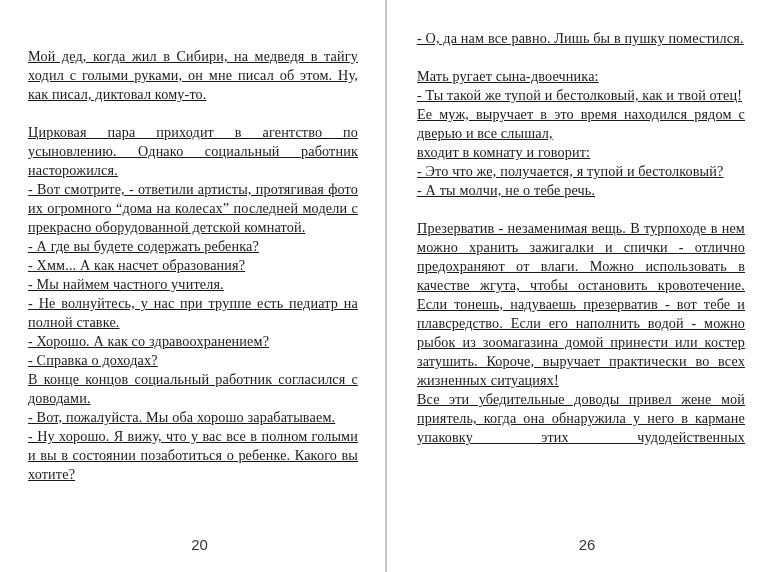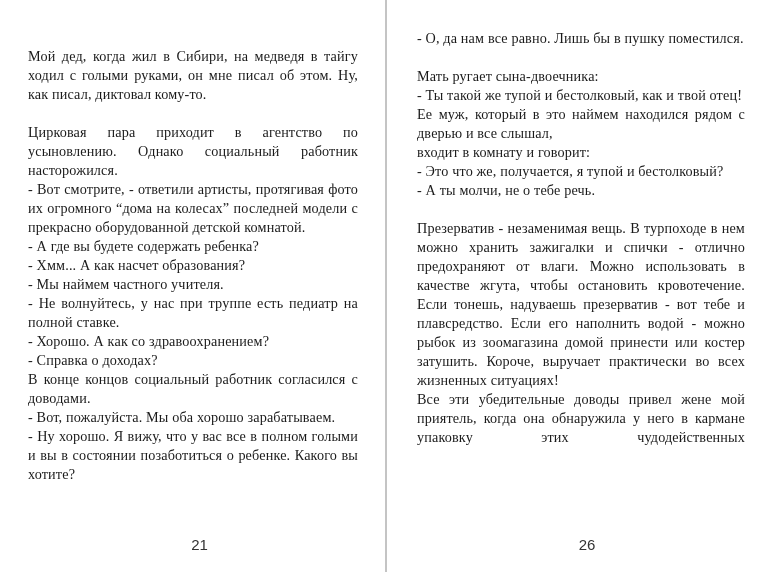--- a/index.html
+++ b/index.html
@@ -34,20 +34,21 @@
     width: 2px;
     height: 572px;
     background: #c4c4c4;
   }
   .text-block {
     position: absolute;
     font-size: 14.2px;
     line-height: 19px;
     text-align: justify;
     letter-spacing: 0.15px;
+    text-decoration: underline;
   }
   .page-left .text-block { left: 28px; width: 330px; top: 47px; }
   .page-right .text-block { left: 30px; width: 328px; top: 29px; }
   .para { margin: 0; }
   .gap { height: 19px; }
   .last-justify { text-align-last: justify; }
   .page-number {
     position: absolute;
     top: 536px;
     width: 100%;
@@ -73,32 +74,32 @@
       <p class="para">- А где вы будете содержать ребенка?</p>
       <p class="para">- Хмм... А как насчет образования?</p>
       <p class="para">- Мы наймем частного учителя.</p>
       <p class="para">- Не волнуйтесь, у нас при труппе есть педиатр на полной ставке.</p>
       <p class="para">- Хорошо. А как со здравоохранением?</p>
       <p class="para">- Справка о доходах?</p>
       <p class="para">В конце концов социальный работник согласился с доводами.</p>
       <p class="para">- Вот, пожалуйста. Мы оба хорошо зарабатываем.</p>
       <p class="para">- Ну хорошо. Я вижу, что у вас все в полном голыми и вы в состоянии позаботиться о ребенке. Какого вы хотите?</p>
     </div>
-    <div class="page-number">21</div>
+    <div class="page-number">20</div>
   </div>
 
   <div class="divider"></div>
 
   <div class="page page-right">
     <div class="text-block">
       <p class="para">- О, да нам все равно. Лишь бы в пушку поместился.</p>
       <div class="gap"></div>
       <p class="para">Мать ругает сына-двоечника:</p>
       <p class="para">- Ты такой же тупой и бестолковый, как и твой отец!</p>
-      <p class="para">Ее муж, который в это наймем находился рядом с дверью и все слышал,</p>
+      <p class="para">Ее муж, выручает в это время находился рядом с дверью и все слышал,</p>
       <p class="para">входит в комнату и говорит:</p>
       <p class="para">- Это что же, получается, я тупой и бестолковый?</p>
       <p class="para">- А ты молчи, не о тебе речь.</p>
       <div class="gap"></div>
       <p class="para">Презерватив - незаменимая вещь. В турпоходе в нем можно хранить зажигалки и спички - отлично предохраняют от влаги. Можно использовать в качестве жгута, чтобы остановить кровотечение. Если тонешь, надуваешь презерватив - вот тебе и плавсредство. Если его наполнить водой - можно рыбок из зоомагазина домой принести или костер затушить. Короче, выручает практически во всех жизненных ситуациях!</p>
       <p class="para last-justify">Все эти убедительные доводы привел жене мой приятель, когда она обнаружила у него в кармане упаковку этих чудодейственных</p>
     </div>
     <div class="page-number">26</div>
   </div>
 

